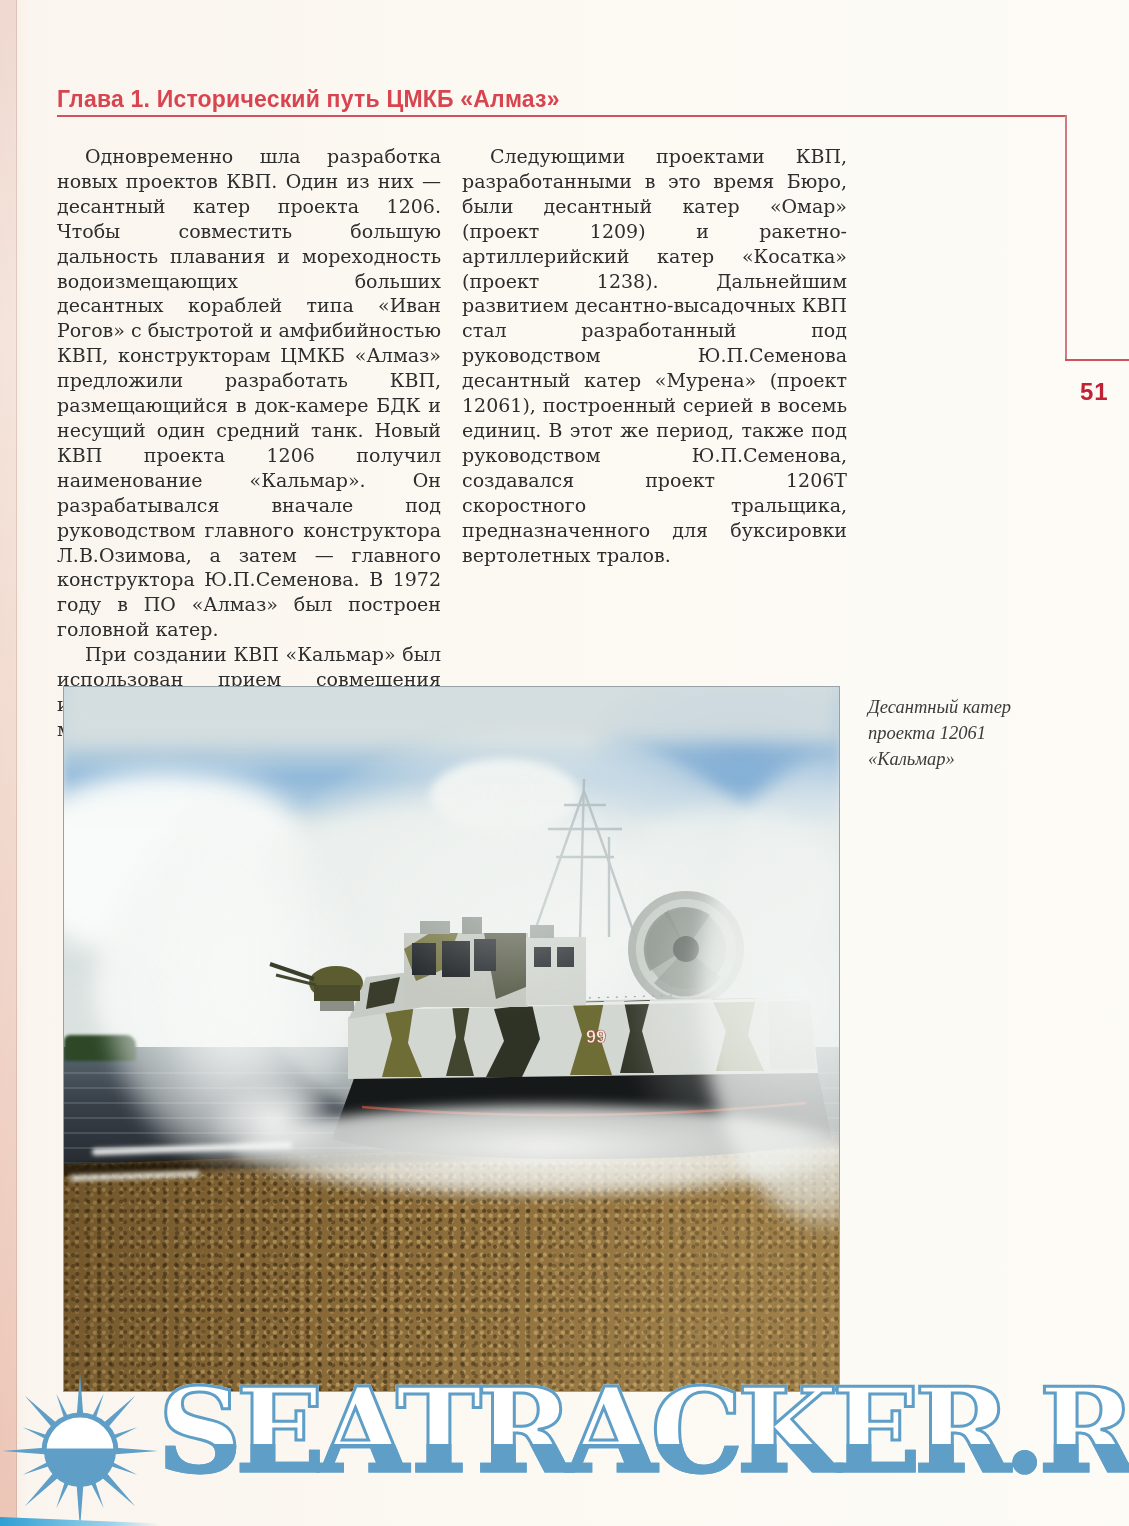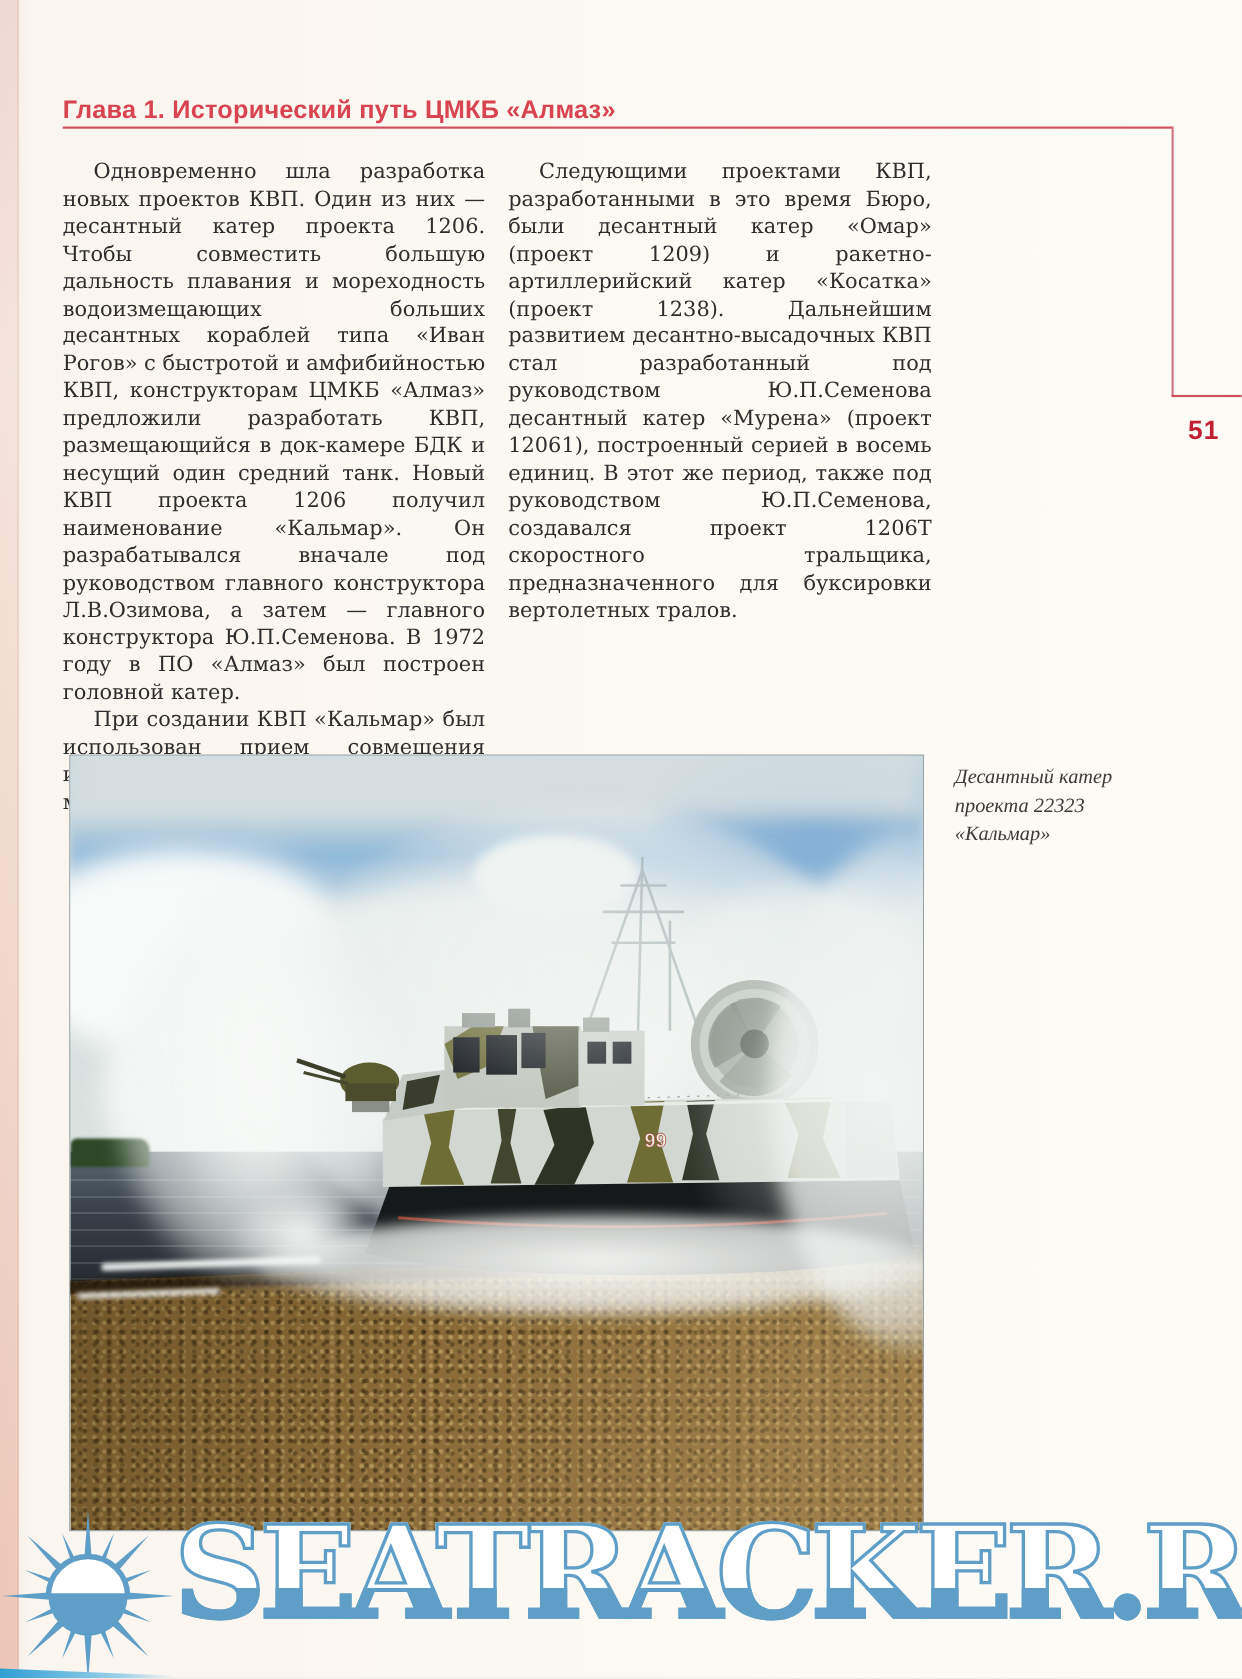--- a/index.html
+++ b/index.html
@@ -217,21 +217,21 @@
 
     <div class="ph spray spray-mid"></div>
     <div class="ph spray spray-right2"></div>
     <div class="ph spray spray-right"></div>
     <div class="ph spray foam-bow"></div>
     <div class="ph spray foam-main"></div>
   </figure>
 
   <div class="caption">
     <span>Десантный катер</span>
-    <span>проекта 22323</span>
+    <span>проекта 12061</span>
     <span>«Кальмар»</span>
   </div>
 
   <svg class="sun" viewBox="-88 -79 176 158">
     <g fill="#5f9fc7">
       <g id="rays">
         <path d="M-6,0 L6,0 L0,-78 Z"></path>
         <path d="M-6,0 L6,0 L0,-78 Z" transform="rotate(45)"></path>
         <path d="M-6,0 L6,0 L0,-78 Z" transform="rotate(90)"></path>
         <path d="M-6,0 L6,0 L0,-78 Z" transform="rotate(135)"></path>

